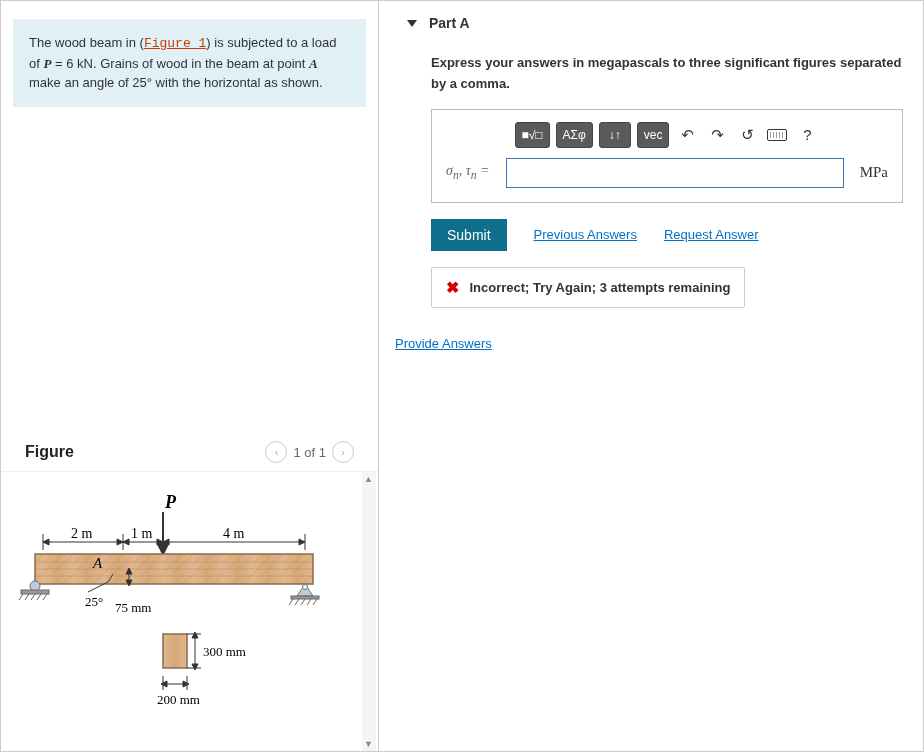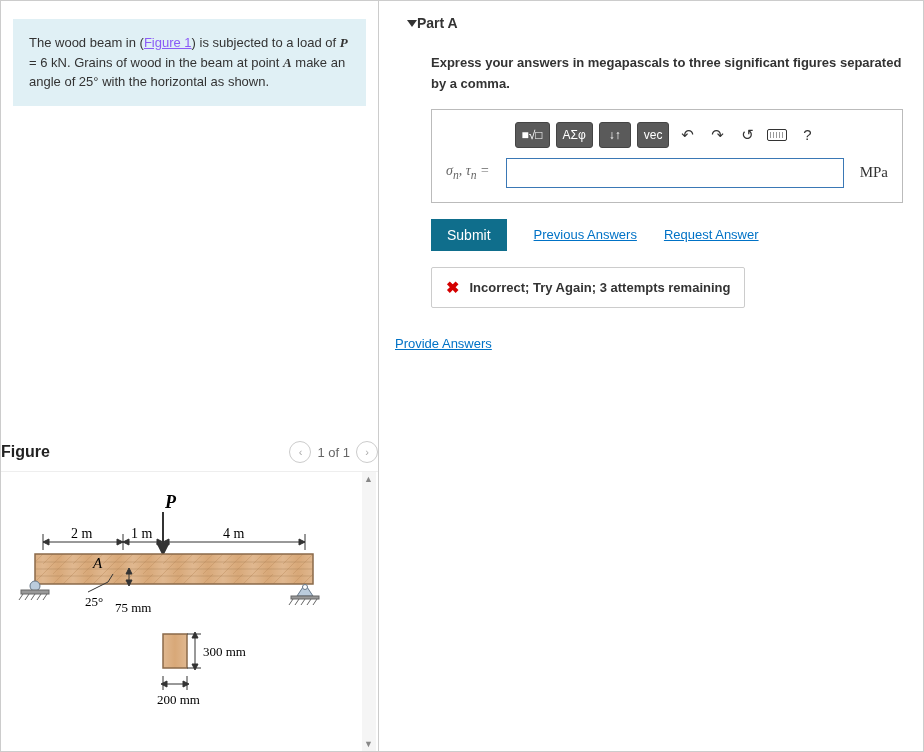--- a/index.html
+++ b/index.html
@@ -1,35 +1,35 @@
 <!DOCTYPE html>
 <html><head>
   <meta charset="utf-8">
   <style>
     * { box-sizing: border-box; margin: 0; padding: 0; }
     body { font-family: "Segoe UI", Arial, sans-serif; font-size: 13px; color: #333; background: #fff; }
     .container { display: flex; width: 924px; height: 752px; border: 1px solid #ccc; }
     .left-panel { width: 378px; border-right: 1px solid #ccc; padding: 0; display: flex; flex-direction: column; }
     .problem-box { background: #e0f0f5; padding: 14px 16px; margin: 18px 12px 0 12px; font-size: 13px; line-height: 1.5; }
-    .problem-box a { color: #8b5cf6; text-decoration: underline; }
+    .problem-box a { color: #c2410c; text-decoration: underline; font-family: Liberation Mono, monospace; }
     .italic { font-style: italic; font-family: "Times New Roman", serif; }
     .bold { font-weight: bold; }
     .figure-section { margin-top: auto; }
-    .figure-header { display: flex; align-items: center; justify-content: space-between; padding: 8px 0; }
+    .figure-header { display: flex; align-items: center; justify-content: space-between; padding: 8px 24px; }
     .figure-title { font-weight: bold; font-size: 16px; color: #222; }
     .figure-nav { display: flex; align-items: center; gap: 6px; font-size: 13px; color: #666; }
     .nav-btn { width: 22px; height: 22px; border: 1px solid #ccc; border-radius: 50%; background: #fff; display: inline-flex; align-items: center; justify-content: center; color: #aaa; cursor: pointer; font-size: 11px; }
     .figure-body { position: relative; height: 280px; border-top: 1px solid #eee; overflow: auto; }
     .figure-content { padding: 12px; position: relative; height: 260px; }
     .beam-svg { width: 320px; height: 240px; }
     .scroll-hint { position: absolute; right: 2px; top: 0; bottom: 0; width: 14px; background: #f5f5f5; }
     .scroll-arrow { position: absolute; left: 2px; font-size: 9px; color: #888; }
 
     .right-panel { flex: 1; padding: 0 0 0 0; }
-    .part-header { padding: 14px 0 4px 28px; display: flex; align-items: center; }
+    .part-header { padding: 14px 0 4px 28px; display: flex; align-items: center; gap: 12px; }
     .tri { display:inline-block; width:0; height:0; border-left:5px solid transparent; border-right:5px solid transparent; border-top:7px solid #333; }
     .part-title { font-weight: bold; font-size: 14px; }
     .instr { padding: 18px 10px 0 52px; font-size: 13px; line-height: 1.6; }
     .instr .em { font-weight: bold; }
     .answer-box { margin: 14px 10px 0 52px; border: 1px solid #bbb; padding: 12px 14px 14px 14px; width: 472px; }
     .toolbar { display:flex; align-items:center; gap:6px; justify-content:center; margin-bottom: 10px; }
     .tb-btn { background:#5a5a5a; color:#fff; border:1px solid #444; border-radius:3px; padding:4px 6px; font-size:12px; display:inline-flex; align-items:center; justify-content:center; min-width:32px; height:26px; cursor:pointer; font-family: Arial, sans-serif; }
     .tb-plain { background:none; border:none; color:#333; min-width:24px; height:24px; cursor:pointer; display:inline-flex; align-items:center; justify-content:center; font-size:15px; }
     .answer-row { display:flex; align-items:center; gap:16px; }
     .lhs { color:#666; font-family: "Times New Roman", serif; font-style: italic; font-size: 14px; white-space: nowrap; }

